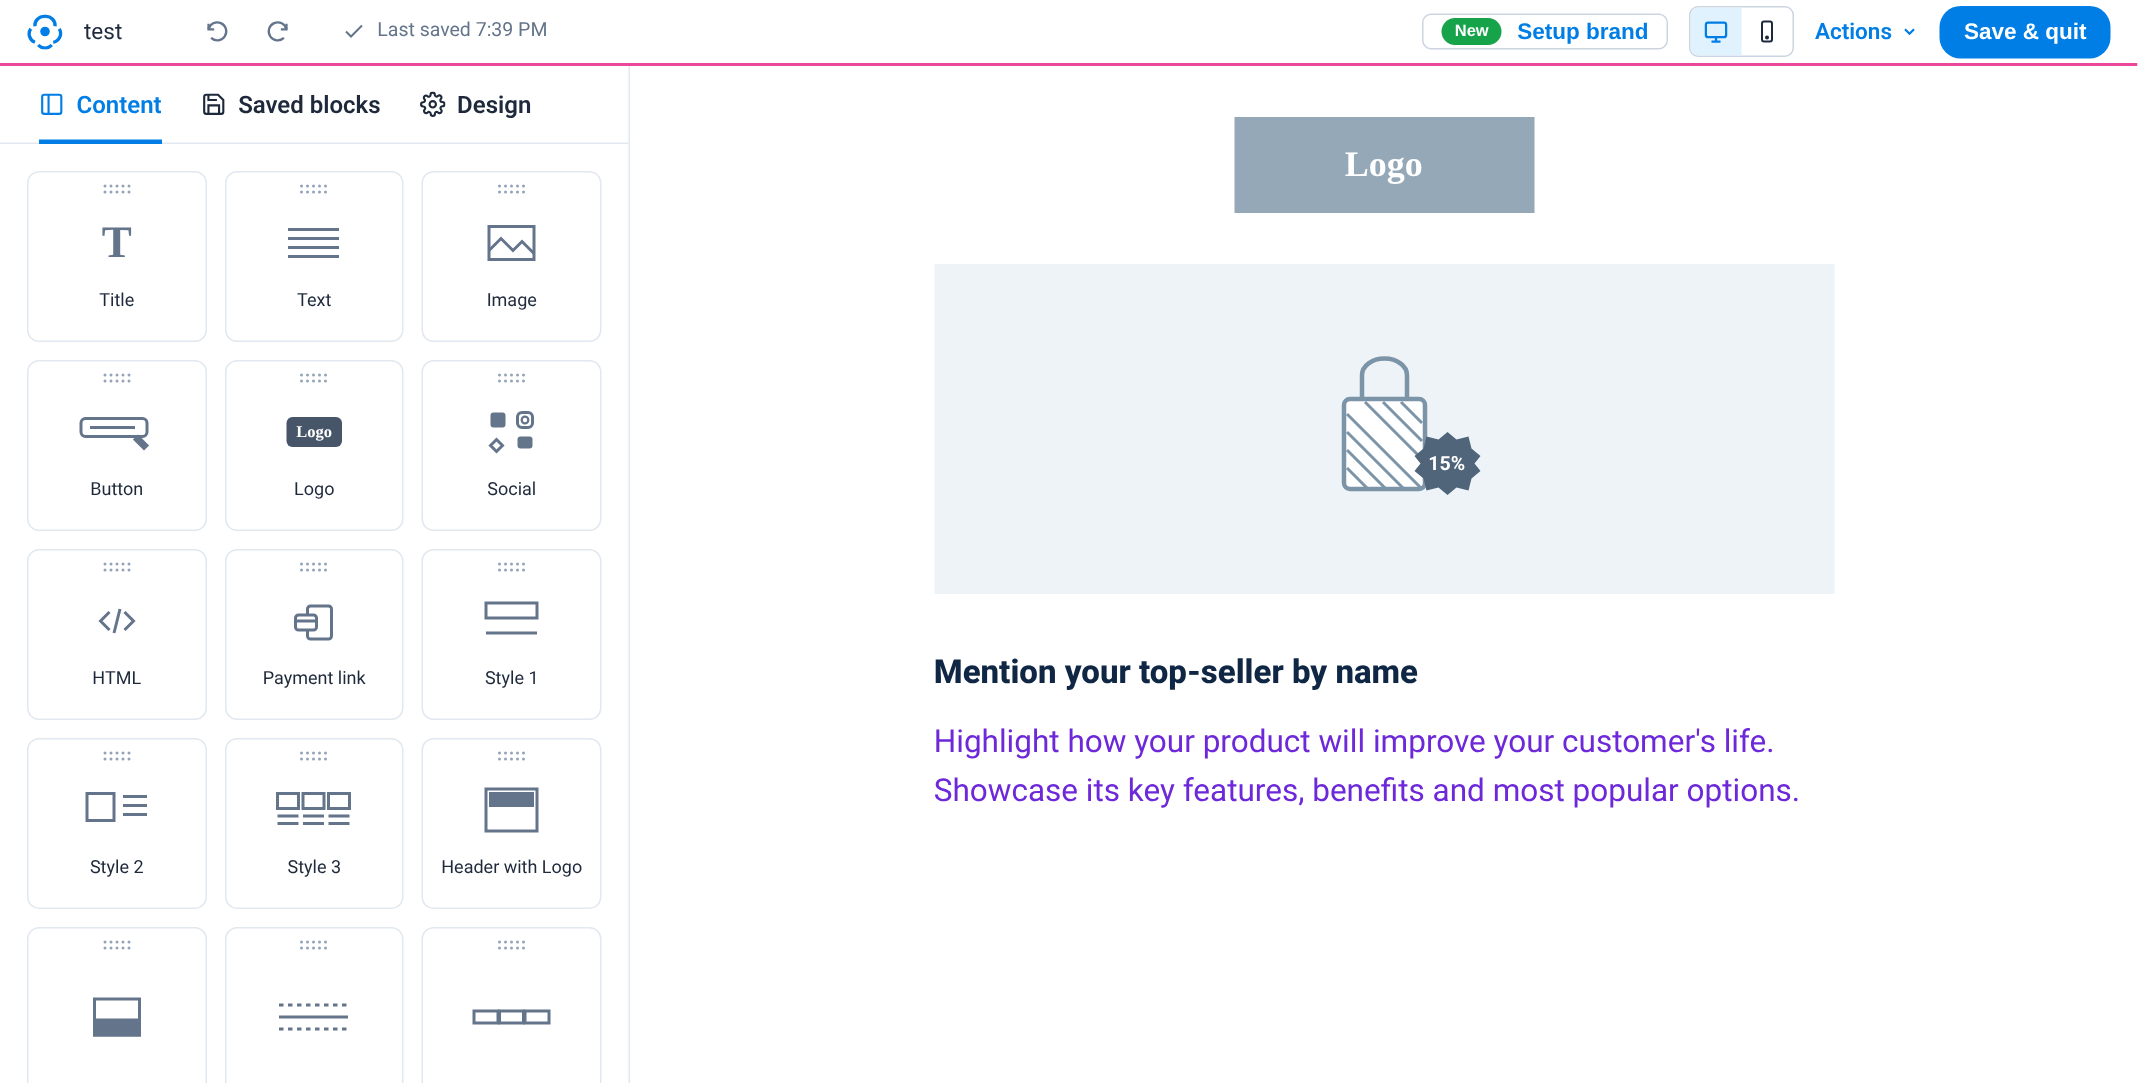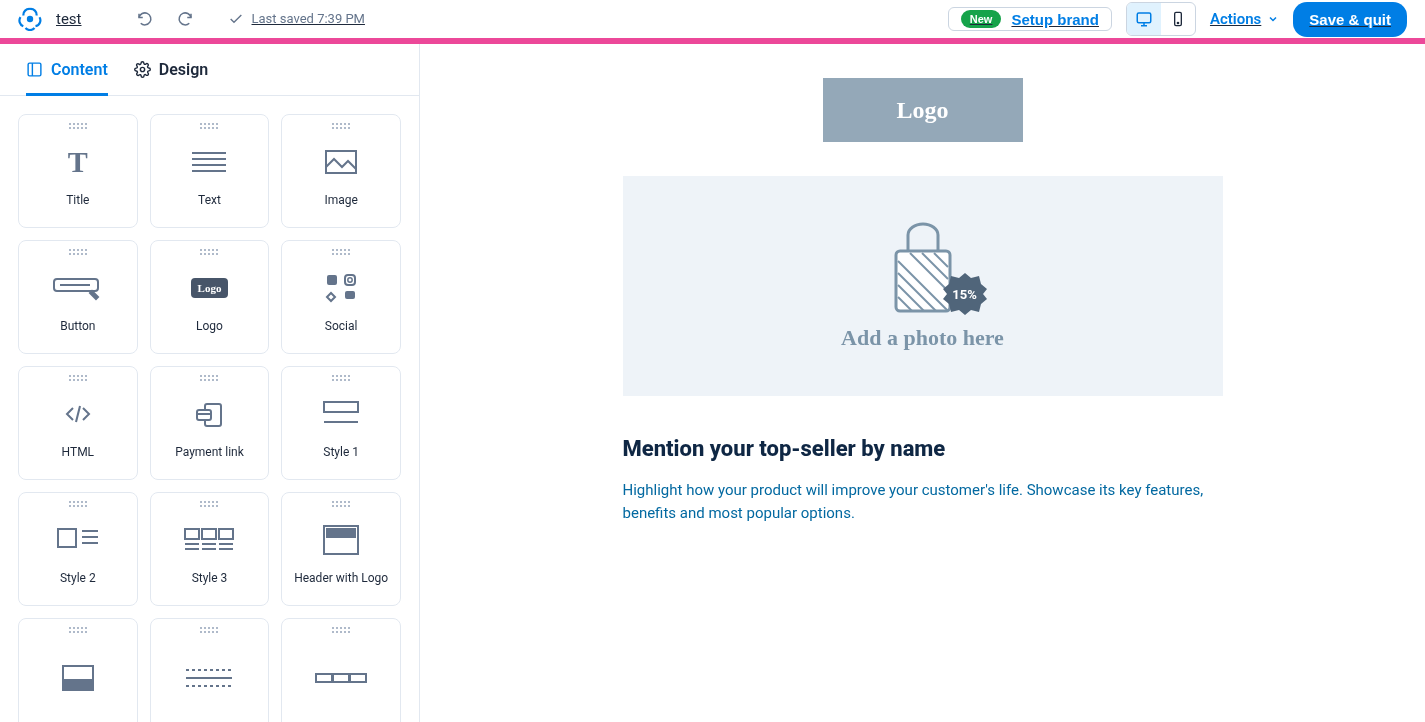--- a/index.html
+++ b/index.html
@@ -11,24 +11,23 @@
       font-family: -apple-system, BlinkMacSystemFont, "Segoe UI", Roboto, Helvetica, Arial, sans-serif;
       background: #fff;
       color: #1e293b;
       overflow: hidden;
     }
     
     .topbar {
       display: flex;
       align-items: center;
       height: 44px;
-      border-bottom: 6px solid #ec4899;
+      border-bottom: 2px solid #ec4899;
       padding: 0 18px;
       gap: 14px;
-      text-decoration: underline;
     }
     .logo {
       width: 24px;
       height: 24px;
       color: #007ee5;
       display: flex;
       align-items: center;
       justify-content: center;
     }
     .project-name {
@@ -278,22 +277,22 @@
       font-weight: 700;
       color: #7b94a8;
     }
     .subheadline {
       font-size: 22px;
       font-weight: 800;
       color: #0f2744;
       margin-top: 40px;
     }
     .body-text {
-      font-size: 15px;
-      color: #0369a1;
+      font-size: 21px;
+      color: #6d28d9;
       line-height: 1.55;
       margin-top: 18px;
     }
     .logo-chip {
       background:#475569;
       color:#fff;
       font-family:Georgia,serif;
       font-size:11px;
       font-weight:700;
       padding:4px 7px;
@@ -375,20 +374,27 @@
     <div class="tabs">
       <div class="tab active">
         <svg width="17" height="17" viewBox="0 0 24 24" fill="none" stroke="currentColor" stroke-width="2">
           <rect x="3" y="3" width="18" height="18" rx="2"></rect>
           <path d="M9 3 L9 21"></path>
         </svg>
         <span>Content</span>
       </div>
       <div class="tab">
         <svg width="17" height="17" viewBox="0 0 24 24" fill="none" stroke="currentColor" stroke-width="2">
+          <path d="M19 21H5a2 2 0 0 1-2-2V5a2 2 0 0 1 2-2h11l5 5v11a2 2 0 0 1-2 2z"></path>
+          <path d="M17 21v-8H7v8 M7 3v5h8"></path>
+        </svg>
+        <span>Saved blocks</span>
+      </div>
+      <div class="tab">
+        <svg width="17" height="17" viewBox="0 0 24 24" fill="none" stroke="currentColor" stroke-width="2">
           <circle cx="12" cy="12" r="3"></circle>
           <path d="M19.4 15a1.65 1.65 0 0 0 .33 1.82l.06.06a2 2 0 1 1-2.83 2.83l-.06-.06a1.65 1.65 0 0 0-1.82-.33 1.65 1.65 0 0 0-1 1.51V21a2 2 0 0 1-4 0v-.09a1.65 1.65 0 0 0-1-1.51 1.65 1.65 0 0 0-1.82.33l-.06.06a2 2 0 1 1-2.83-2.83l.06-.06a1.65 1.65 0 0 0 .33-1.82 1.65 1.65 0 0 0-1.51-1H3a2 2 0 0 1 0-4h.09a1.65 1.65 0 0 0 1.51-1 1.65 1.65 0 0 0-.33-1.82l-.06-.06a2 2 0 1 1 2.83-2.83l.06.06a1.65 1.65 0 0 0 1.82.33h0a1.65 1.65 0 0 0 1-1.51V3a2 2 0 0 1 4 0v.09a1.65 1.65 0 0 0 1 1.51h0a1.65 1.65 0 0 0 1.82-.33l.06-.06a2 2 0 1 1 2.83 2.83l-.06.06a1.65 1.65 0 0 0-.33 1.82v0a1.65 1.65 0 0 0 1.51 1H21a2 2 0 0 1 0 4h-.09a1.65 1.65 0 0 0-1.51 1z"></path>
         </svg>
         <span>Design</span>
       </div>
     </div>
 
     <div class="blocks-grid">
 
       <div class="block-card">
@@ -750,20 +756,19 @@
               <line x1="50" y1="32" x2="64" y2="46"></line>
             </g>
           </svg>
           <div class="discount-badge">
             <svg width="46" height="46" viewBox="0 0 46 46">
               <polygon fill="#50657a" points="23,2 29,7 37,5 39,13 45,18 41,23 45,28 39,33 37,41 29,39 23,44 17,39 9,41 7,33 1,28 5,23 1,18 7,13 9,5 17,7"></polygon>
             </svg>
             <span>15%</span>
           </div>
         </div>
-        <div class="photo-caption">Add a photo here</div>
       </div>
 
       <h2 class="subheadline">Mention your top-seller by name</h2>
       <p class="body-text">Highlight how your product will improve your customer's life. Showcase its key features, benefits and most popular options.</p>
     </div>
   </div>
 </div>
 
 </body></html>

